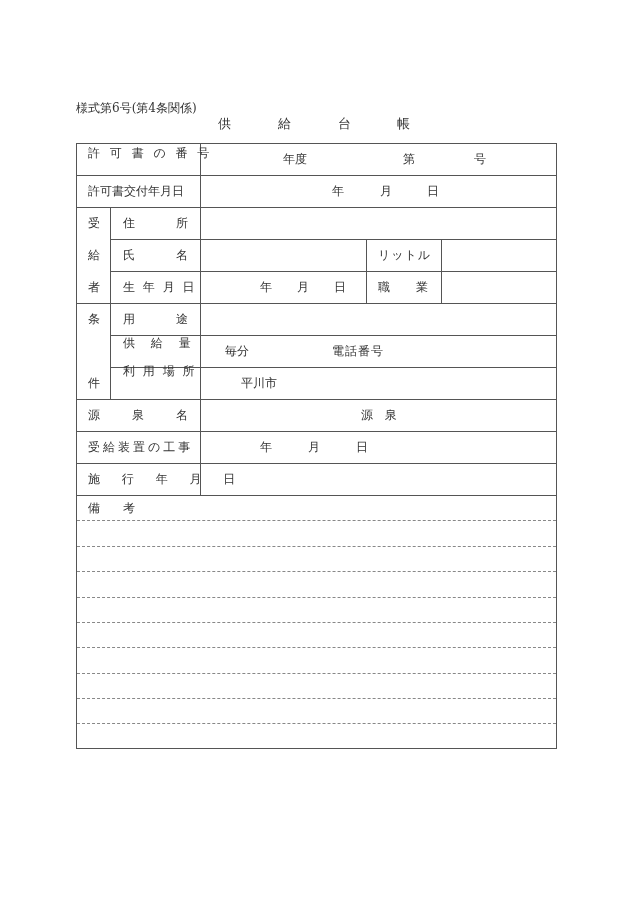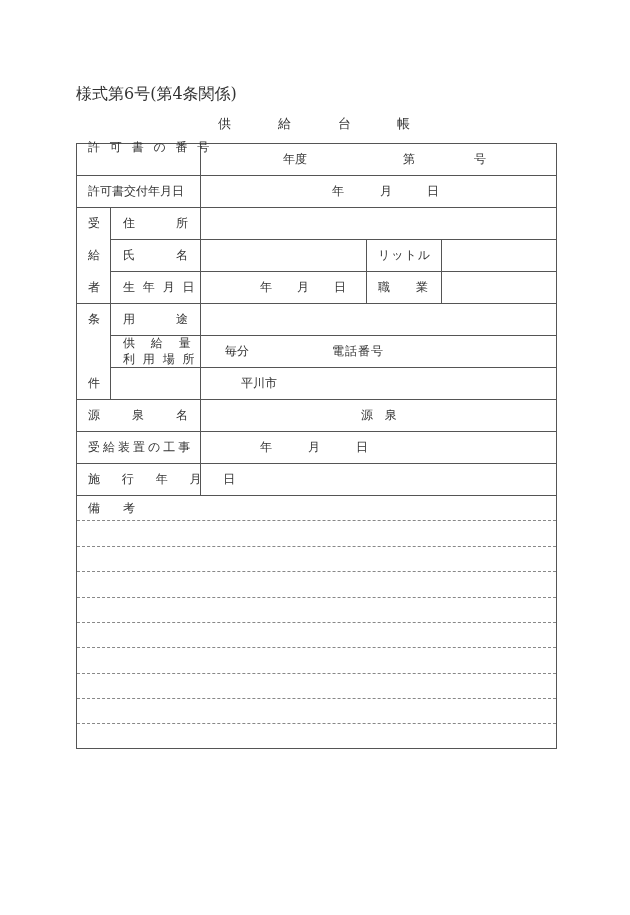--- a/index.html
+++ b/index.html
@@ -1,19 +1,19 @@
 <!DOCTYPE html>
 <html><head>
 <meta charset="utf-8">
 <style>
   html, body { margin:0; padding:0; background:#ffffff; }
   body { width:630px; height:915px; position:relative; overflow:hidden;
          font-family:"DejaVu Serif", serif; color:#333; }
   .abs { position:absolute; }
-  .form-id { left:76px; top:84px; font-size:16px; }
+  .form-id { left:76px; top:100px; font-size:12px; }
   .title { top:115px; font-size:13px; }
   .hl { position:absolute; height:0; border-top:1px solid #555; }
   .vl { position:absolute; width:0; border-left:1px solid #555; }
   .dl { position:absolute; height:0; border-top:1px dashed #888; left:77px; width:479px; }
   .t { position:absolute; font-size:12px; line-height:14px; white-space:nowrap; }
   .cell { position:absolute; }
 </style>
 </head>
 <body>
 
@@ -53,21 +53,21 @@
   <div class="dl" style="top:520px"></div>
   <div class="dl" style="top:546px"></div>
   <div class="dl" style="top:571px"></div>
   <div class="dl" style="top:597px"></div>
   <div class="dl" style="top:622px"></div>
   <div class="dl" style="top:647px"></div>
   <div class="dl" style="top:673px"></div>
   <div class="dl" style="top:698px"></div>
   <div class="dl" style="top:723px"></div>
 
-  <span class="t" style="left:88px;top:140px;letter-spacing:3px">許 可 書 の 番 号</span>
+  <span class="t" style="left:88px;top:146px;letter-spacing:3px">許 可 書 の 番 号</span>
   <span class="t" style="left:283px;top:152px">年度</span>
   <span class="t" style="left:403px;top:152px">第</span>
   <span class="t" style="left:474px;top:152px">号</span>
   <div class="cell" style="left:201px;top:144px;width:355px;height:31px"></div>
 
   <span class="t" style="left:88px;top:184px">許可書交付年月日</span>
   <span class="t" style="left:332px;top:184px">年</span>
   <span class="t" style="left:380px;top:184px">月</span>
   <span class="t" style="left:427px;top:184px">日</span>
   <div class="cell" style="left:201px;top:176px;width:355px;height:31px"></div>
@@ -100,21 +100,21 @@
 
   <span class="t" style="left:123px;top:312px">用</span>
   <span class="t" style="left:176px;top:312px">途</span>
   <div class="cell" style="left:201px;top:304px;width:355px;height:31px"></div>
 
   <span class="t" style="left:123px;top:336px;letter-spacing:6px">供 給 量</span>
   <span class="t" style="left:225px;top:344px">毎分</span>
   <span class="t" style="left:332px;top:344px;letter-spacing:1px">電話番号</span>
   <div class="cell" style="left:250px;top:336px;width:80px;height:31px"></div>
 
-  <span class="t" style="left:123px;top:352px;letter-spacing:2px">利 用 場 所</span>
+  <span class="t" style="left:123px;top:364px;letter-spacing:2px">利 用 場 所</span>
   <span class="t" style="left:241px;top:376px">平川市</span>
   <div class="cell" style="left:262px;top:368px;width:294px;height:31px"></div>
 
   <span class="t" style="left:88px;top:408px">源</span>
   <span class="t" style="left:132px;top:408px">泉</span>
   <span class="t" style="left:176px;top:408px">名</span>
   <span class="t" style="left:361px;top:408px;letter-spacing:4px">源 泉</span>
   <div class="cell" style="left:201px;top:400px;width:155px;height:31px"></div>
 
   <span class="t" style="left:88px;top:440px;letter-spacing:3px">受給装置の工事</span>

